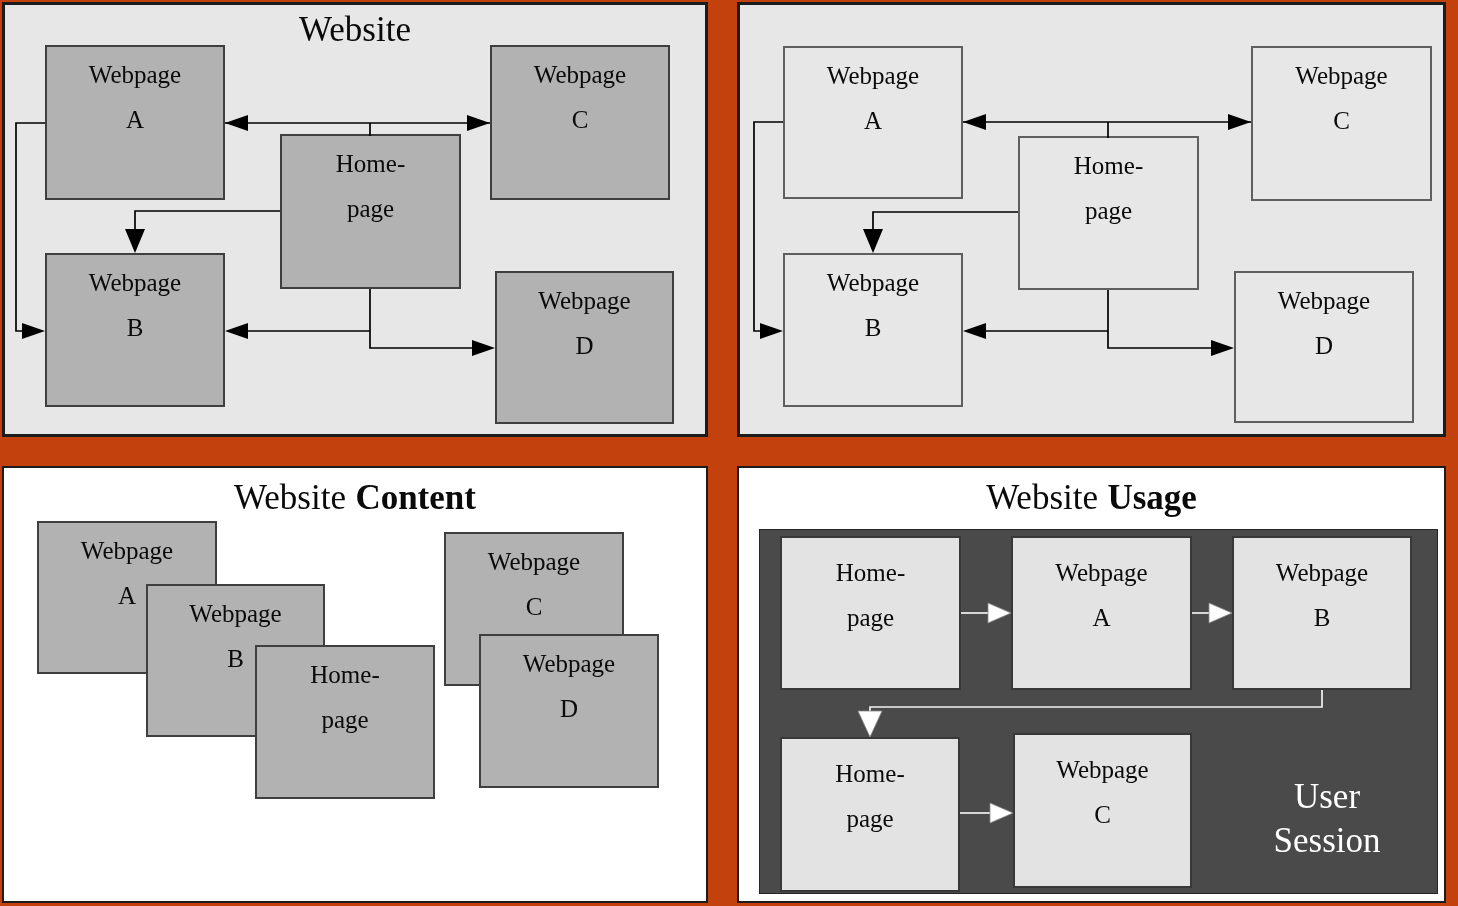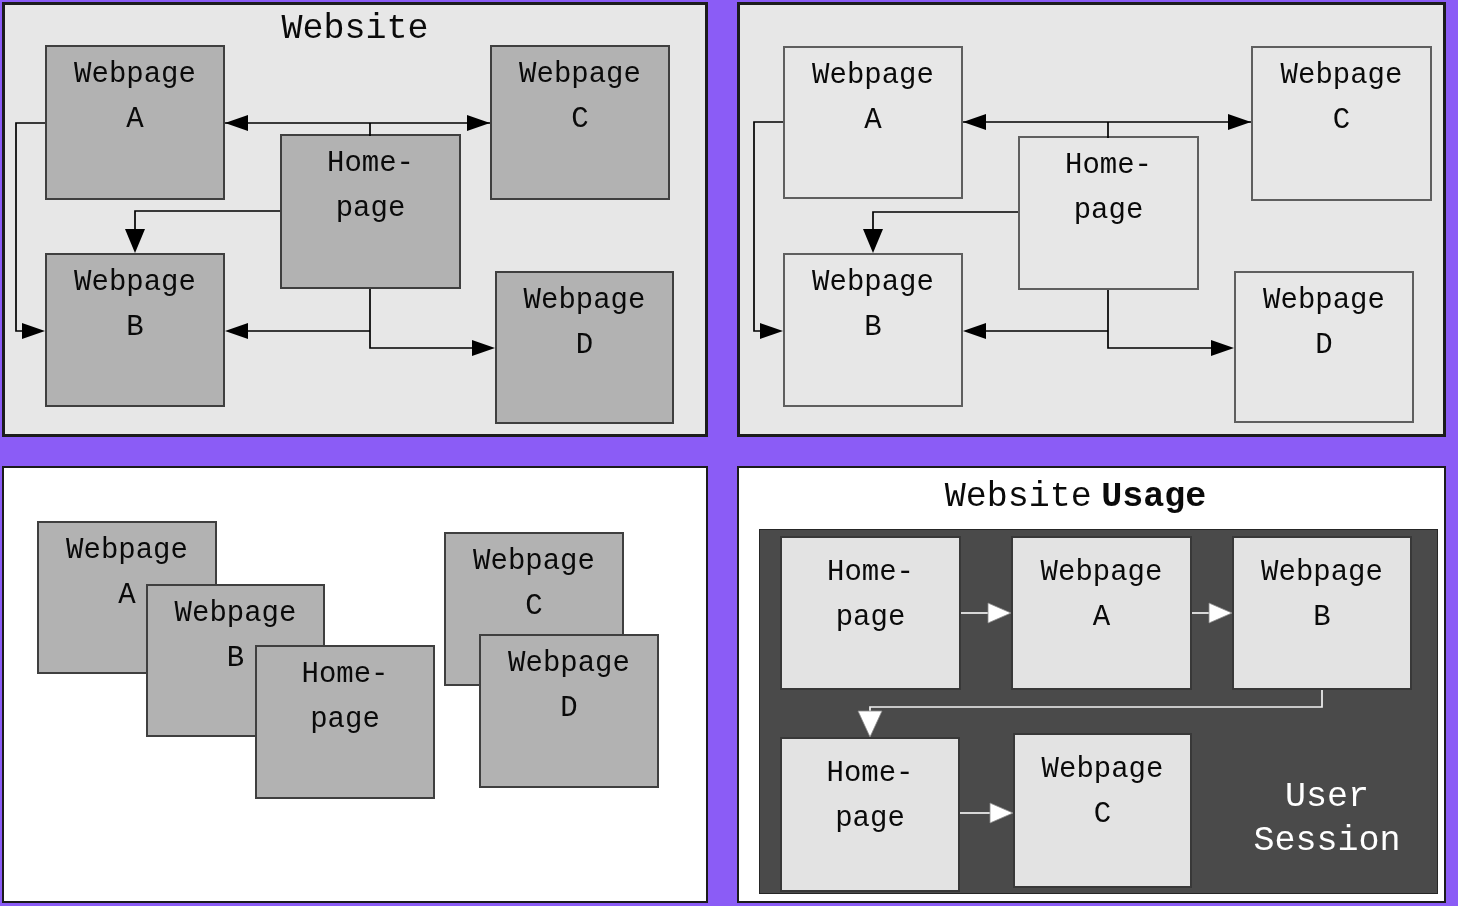--- a/index.html
+++ b/index.html
@@ -1,31 +1,31 @@
 <!DOCTYPE html>
 <html><head>
 <meta charset="utf-8">
 <style>
   html,body{margin:0;padding:0;background:#ffffff;}
   #canvas{
-    position:relative;width:1458px;height:906px;background:#8b5cf6;overflow:hidden;
-    font-family:Liberation Mono, monospace;
+    position:relative;width:1458px;height:906px;background:#c2410c;overflow:hidden;
+    font-family:Liberation Serif, serif;
   }
   .panel{position:absolute;box-sizing:border-box;}
   .panel.lightbg{background:#e7e7e7;border:3px solid #1c1c1c;}
   .panel.whitebg{background:#ffffff;border:2px solid #1c1c1c;}
   .ptitle{
     position:absolute;text-align:center;font-size:35px;line-height:45px;color:#0a0a0a;
     white-space:nowrap;
   }
   .ptitle .bold{font-weight:bold;}
   .ptitle .bold:not(:empty){margin-left:0.27em;}
   .box{
     position:absolute;box-sizing:border-box;text-align:center;white-space:pre-line;
-    font-size:29px;line-height:45px;color:#0a0a0a;padding-top:5px;
+    font-size:25px;line-height:45px;color:#0a0a0a;padding-top:5px;
   }
   .box.gray{background:#b2b2b2;border:2px solid #3f3f3f;}
   .box.light{background:#e7e7e7;border:2px solid #5f5f5f;}
   .box.usagebox{background:#e3e3e3;border:2px solid #383838;padding-top:12px;}
   .darkrect{position:absolute;box-sizing:border-box;background:#4a4a4a;border:1px solid #262626;}
   .session{
     position:absolute;text-align:center;white-space:pre-line;color:#ffffff;
     font-size:35px;line-height:44px;
   }
   svg.overlay{position:absolute;left:0;top:0;pointer-events:none;}
@@ -60,33 +60,36 @@
   <div class="box light" style="left:1251px;top:46px;width:181px;height:155px;">Webpage
 C</div>
   <div class="box light" style="left:1018px;top:136px;width:181px;height:154px;">Home-
 page</div>
   <div class="box light" style="left:783px;top:253px;width:180px;height:154px;">Webpage
 B</div>
   <div class="box light" style="left:1234px;top:271px;width:180px;height:152px;">Webpage
 D</div>
 
   <div class="panel whitebg" style="left:2px;top:466px;width:706px;height:437px;"></div>
+  <div class="ptitle" style="left:2px;top:475px;width:706px;">
+    <span>Website</span><span class="bold">Content</span>
+  </div>
   <div class="box gray" style="left:37px;top:521px;width:180px;height:153px;">Webpage
 A</div>
   <div class="box gray" style="left:146px;top:584px;width:179px;height:153px;">Webpage
 B</div>
   <div class="box gray" style="left:255px;top:645px;width:180px;height:154px;">Home-
 page</div>
   <div class="box gray" style="left:444px;top:532px;width:180px;height:154px;">Webpage
 C</div>
   <div class="box gray" style="left:479px;top:634px;width:180px;height:154px;">Webpage
 D</div>
 
   <div class="panel whitebg" style="left:737px;top:466px;width:709px;height:437px;"></div>
-  <div class="ptitle" style="left:721px;top:475px;width:709px;">
+  <div class="ptitle" style="left:737px;top:475px;width:709px;">
     <span>Website</span><span class="bold">Usage</span>
   </div>
   <div class="darkrect" style="left:759px;top:529px;width:679px;height:365px;"></div>
   <div class="box usagebox" style="left:780px;top:536px;width:181px;height:154px;">Home-
 page</div>
   <div class="box usagebox" style="left:1011px;top:536px;width:181px;height:154px;">Webpage
 A</div>
   <div class="box usagebox" style="left:1232px;top:536px;width:180px;height:154px;">Webpage
 B</div>
   <div class="box usagebox" style="left:780px;top:737px;width:180px;height:155px;">Home-

